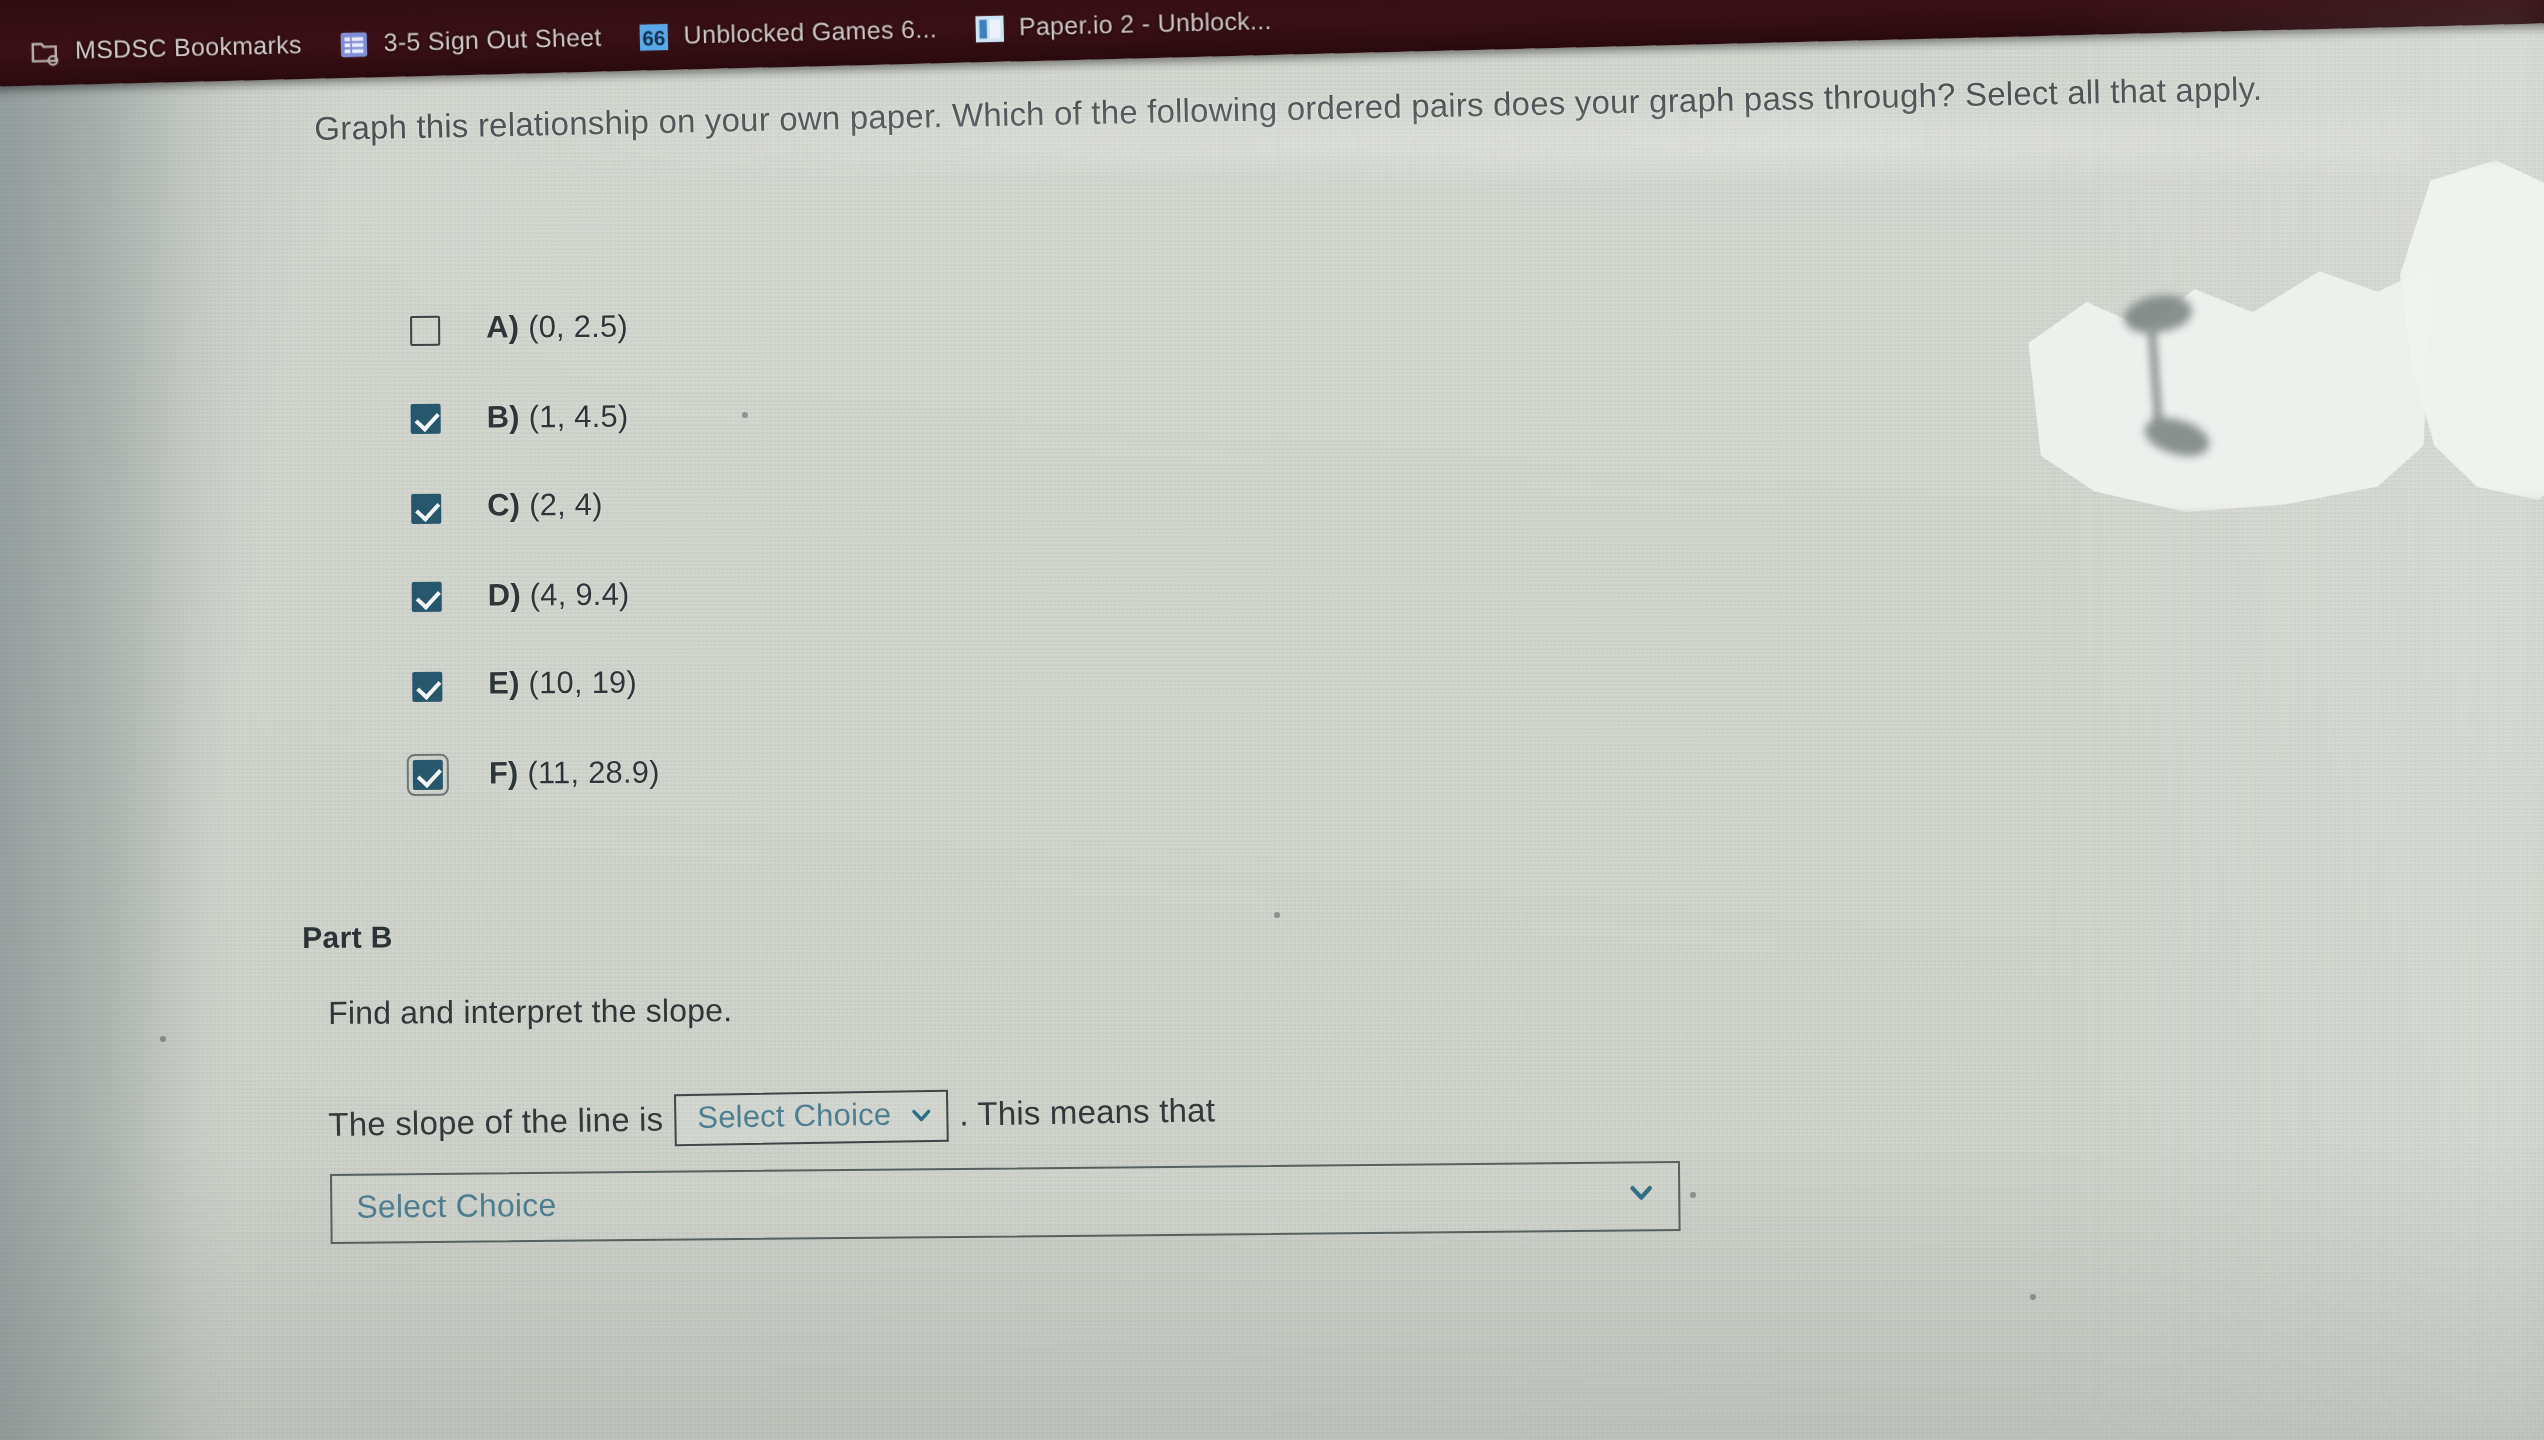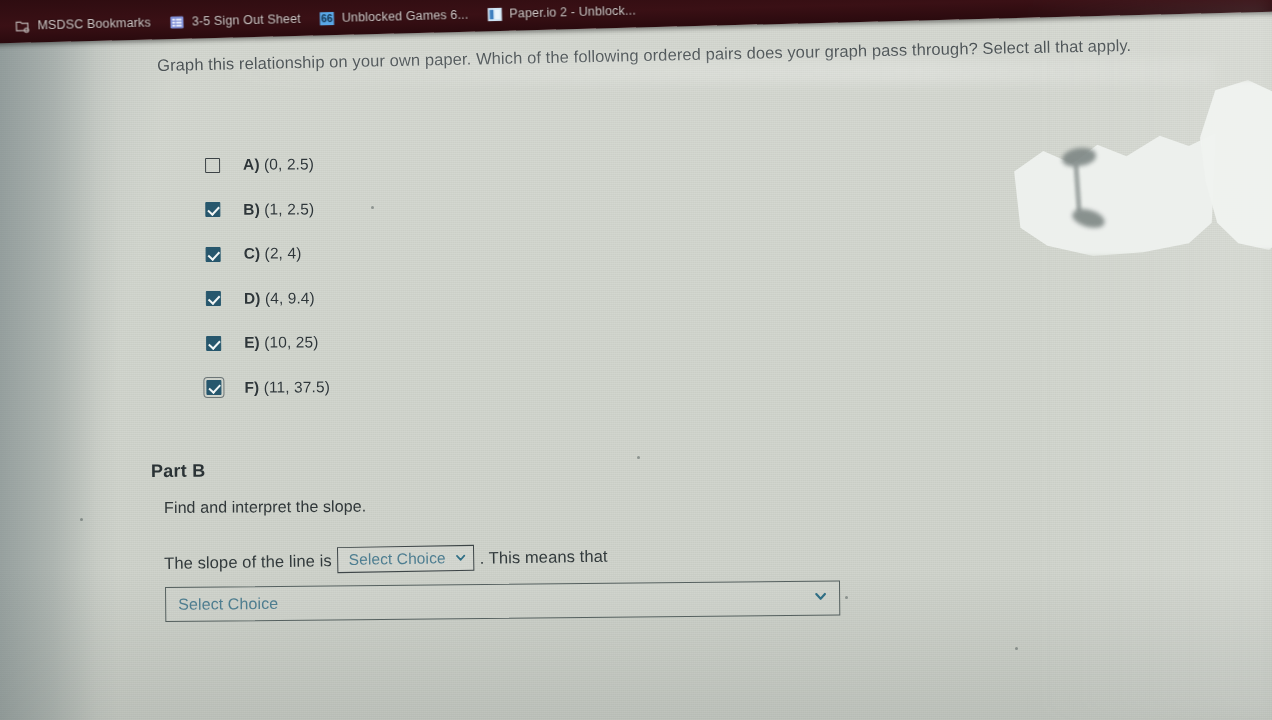--- a/index.html
+++ b/index.html
@@ -172,21 +172,21 @@
     letter-spacing: .1px;
     white-space: nowrap;
     text-shadow: 0 0 1px rgba(255,255,255,.5);
   }
   .choice-text b { font-weight: 700; }
 
   #part-b-title {
     position: absolute;
     left: 151px;
     top: 461px;
-    font-size: 18px;
+    font-size: 15px;
     font-weight: 700;
     color: #2b3336;
     letter-spacing: .2px;
     transform: rotate(-0.4deg);
     transform-origin: 0 0;
   }
   #part-b-prompt {
     position: absolute;
     left: 164px;
     top: 499px;
@@ -393,21 +393,21 @@
           <span>(0, 2.5)</span>
         </span>
       </div>
 
       <div class="choice-row">
         <span class="cbox-wrap">
           <span class="cbox checked"></span>
         </span>
         <span class="choice-text">
           <b>B)</b>
-          <span>(1, 2.5)</span>
+          <span>(1, 4.5)</span>
         </span>
       </div>
 
       <div class="choice-row">
         <span class="cbox-wrap">
           <span class="cbox checked"></span>
         </span>
         <span class="choice-text">
           <b>C)</b>
           <span>(2, 4)</span>
@@ -423,31 +423,31 @@
           <span>(4, 9.4)</span>
         </span>
       </div>
 
       <div class="choice-row">
         <span class="cbox-wrap">
           <span class="cbox checked"></span>
         </span>
         <span class="choice-text">
           <b>E)</b>
-          <span>(10, 25)</span>
+          <span>(10, 19)</span>
         </span>
       </div>
 
       <div class="choice-row">
         <span class="cbox-wrap">
           <span class="cbox checked focused"></span>
         </span>
         <span class="choice-text">
           <b>F)</b>
-          <span>(11, 37.5)</span>
+          <span>(11, 28.9)</span>
         </span>
       </div>
 
     </div>
 
     <div id="part-b-title">Part B</div>
     <div id="part-b-prompt">Find and interpret the slope.</div>
 
     <div id="slope-sentence">
       <span class="sent-text">The slope of the line is</span>

